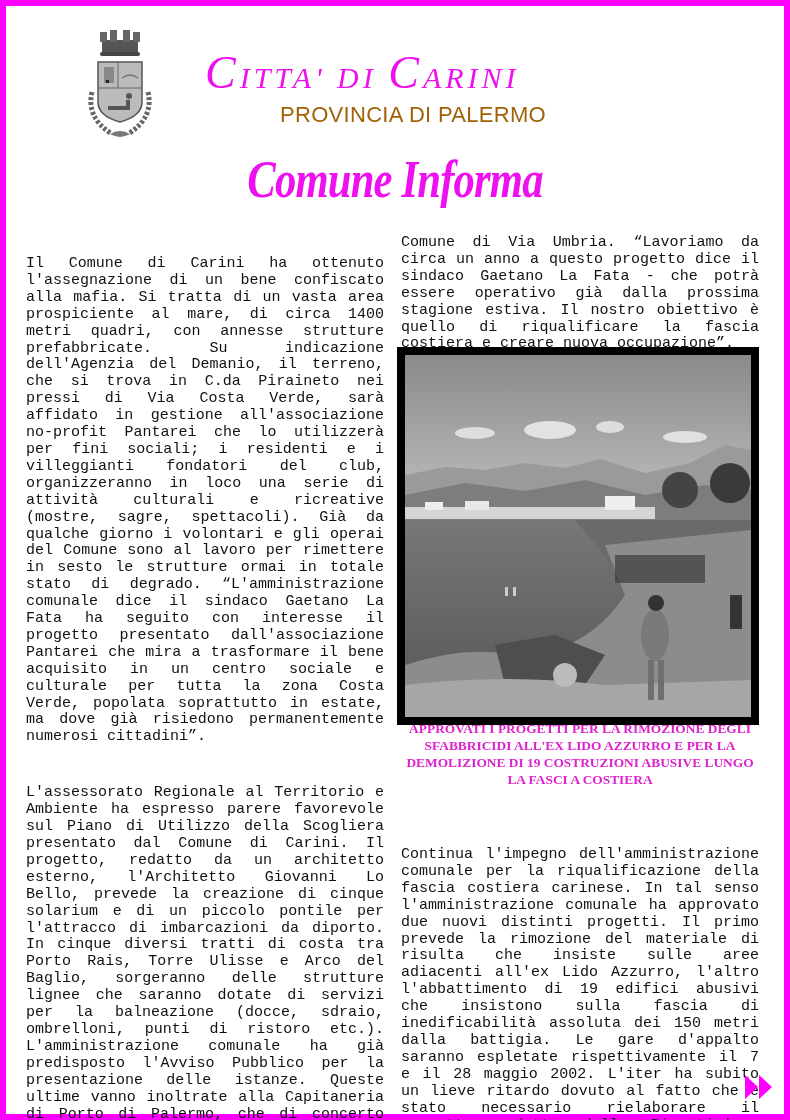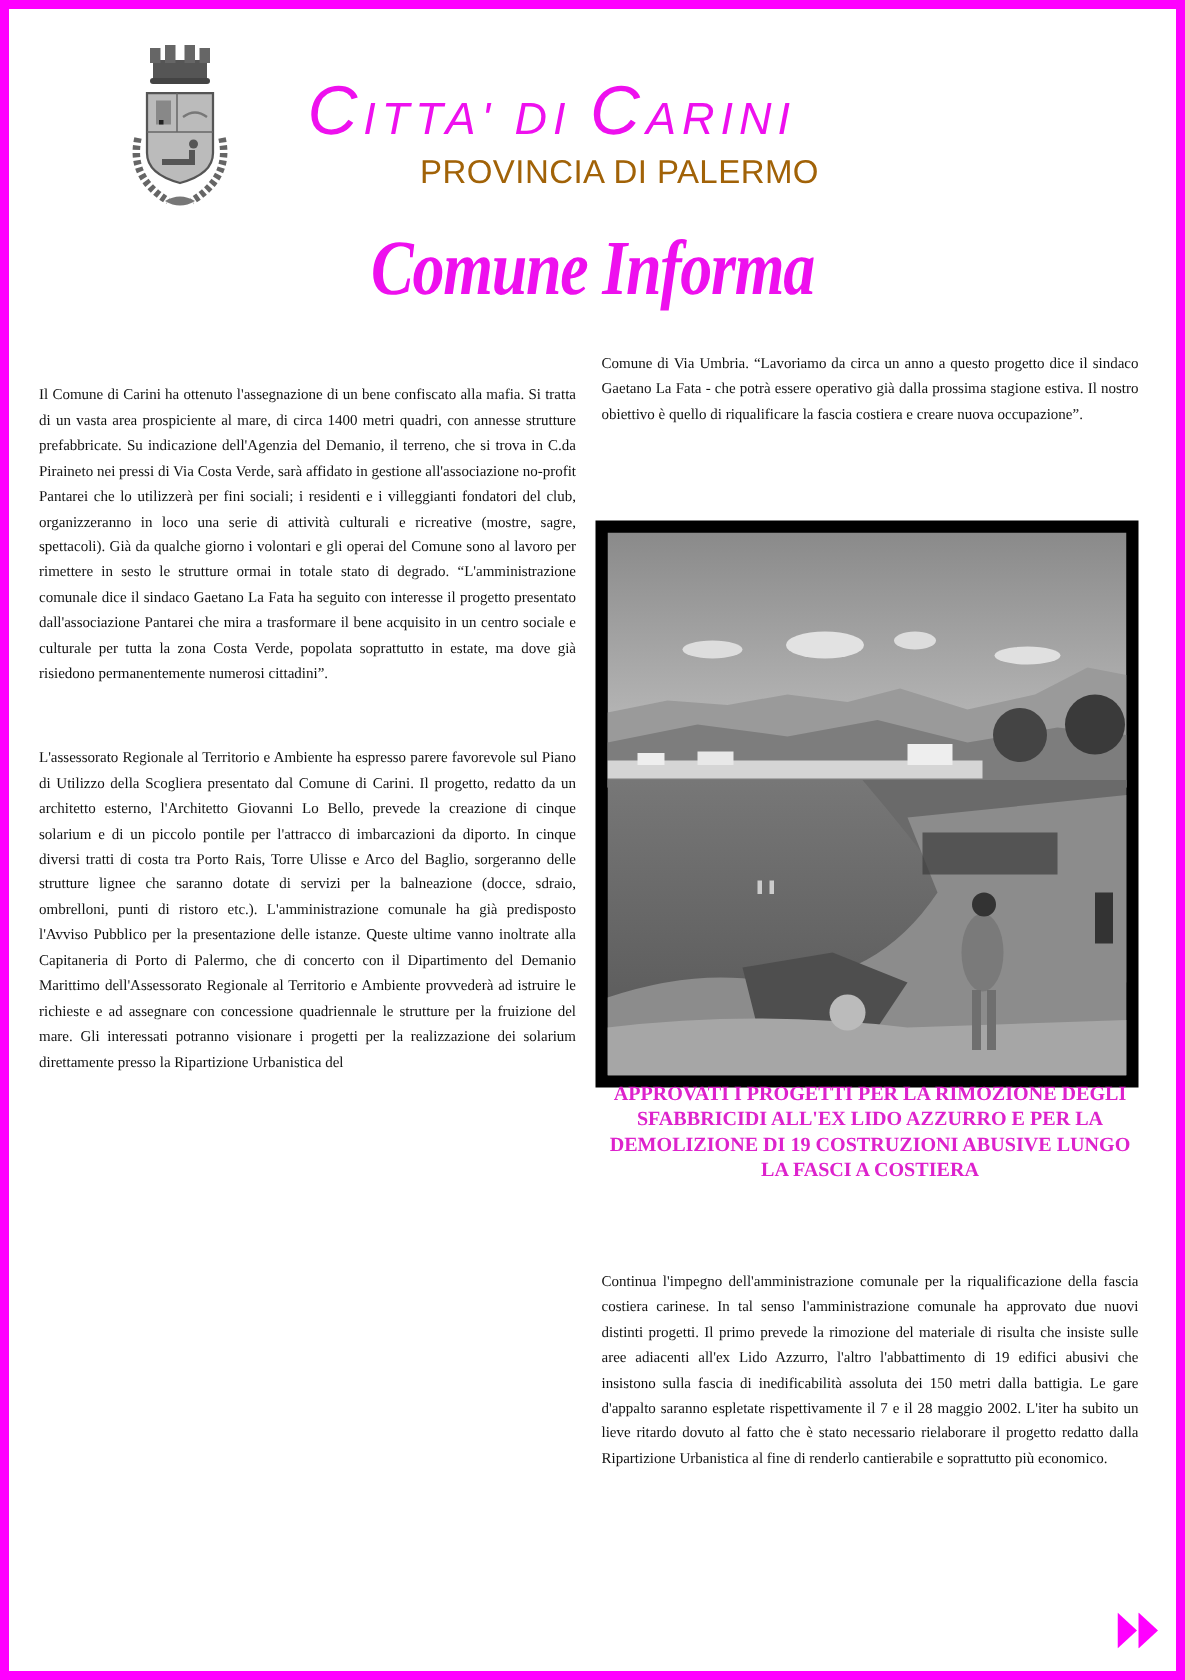--- a/index.html
+++ b/index.html
@@ -12,21 +12,21 @@
   .page-frame {
     position: absolute; left: 0; top: 0; width: 790px; height: 1120px;
     box-sizing: border-box; border: 6px solid #ff00ff;
   }
   
   .crest {
     position: absolute; left: 80px; top: 30px; width: 80px; height: 112px;
   }
   .city-title {
     position: absolute; left: 205px; top: 50px;
-    font-family: Liberation Sans, sans-serif; font-style: italic;
+    font-family: Liberation Serif, serif; font-style: italic;
     color: #ee10ee; font-size: 30px; letter-spacing: 4px; white-space: nowrap;
     line-height: 1;
   }
   .city-title .big { font-size: 46px; }
   .province {
     position: absolute; left: 280px; top: 102px;
     font-family: "Liberation Sans", sans-serif; font-size: 22px; color: #a16207;
     letter-spacing: 0.3px;
   }
   .masthead {
@@ -38,22 +38,22 @@
   
   .col { position: absolute; }
   .col-left { left: 26px; top: 235px; width: 358px; }
   .col-right { left: 401px; top: 235px; width: 358px; }
   .headline {
     color: #dd22cc; font-weight: bold; text-align: center;
     font-size: 13.4px; line-height: 17px; margin: 0;
     font-family: "Liberation Serif", serif;
   }
   .body-text {
-    text-align: justify; font-size: 10px; line-height: 16.9px; margin: 0;
-    font-family: Liberation Serif, serif;
+    text-align: justify; font-size: 15px; line-height: 16.9px; margin: 0;
+    font-family: Liberation Mono, monospace;
   }
   .gap-after-headline { height: 21px; }
   .gap-section { height: 18px; }
   .photo {
     position: absolute; left: 397px; top: 347px; width: 362px; height: 378px;
     background: #000; box-sizing: border-box; padding: 8px;
   }
   .photo svg { display: block; width: 100%; height: 100%; }
   .head-right { position: absolute; left: 401px; top: 720px; width: 358px; }
   .body-right2 { position: absolute; left: 401px; top: 847px; width: 358px; }

